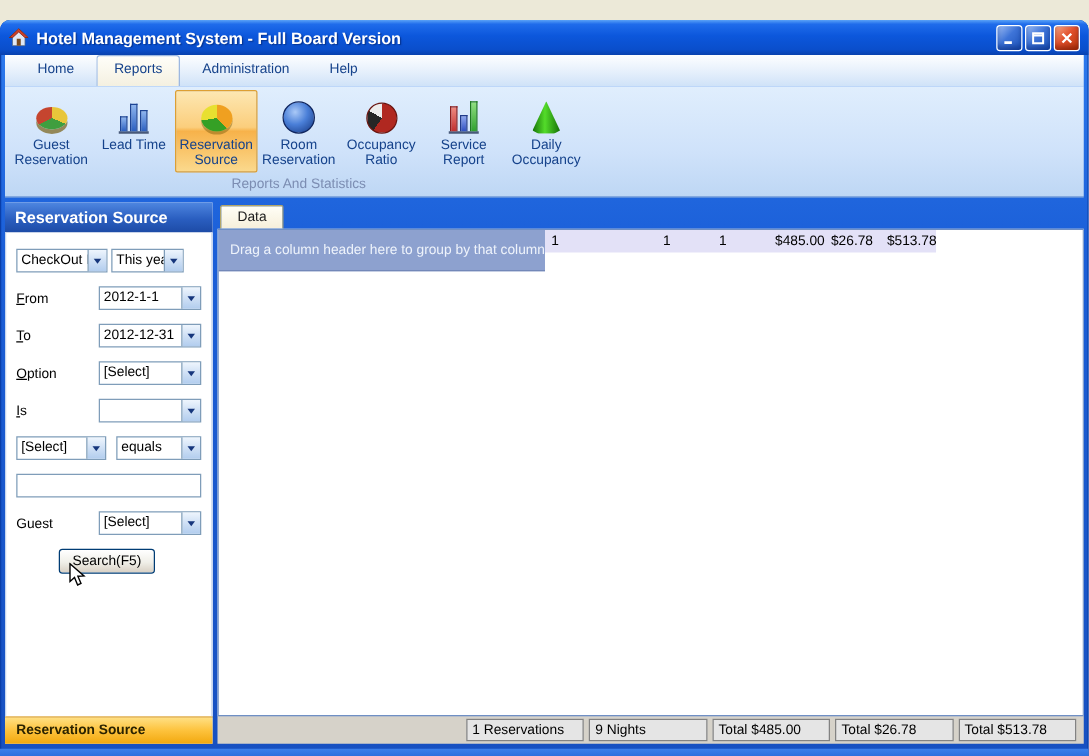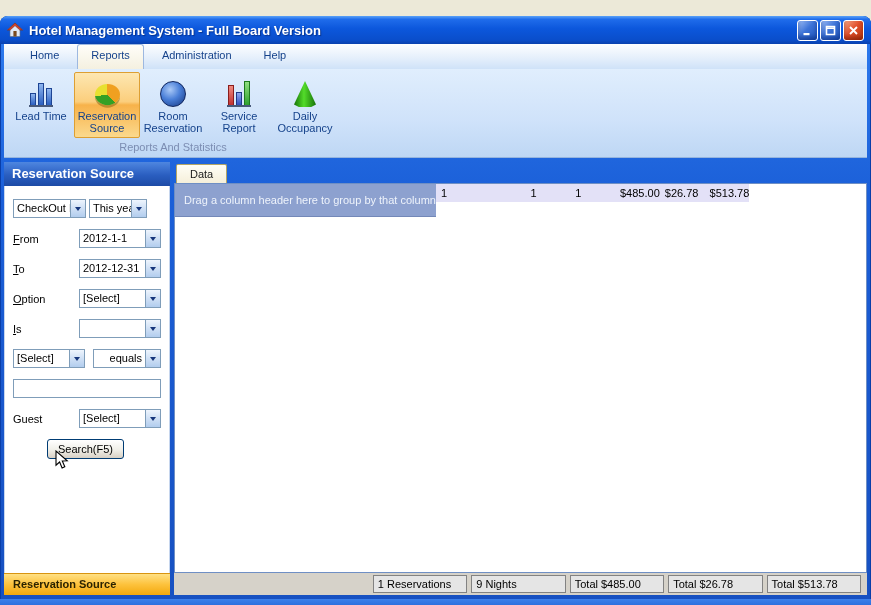--- a/index.html
+++ b/index.html
@@ -83,21 +83,21 @@
   .accel::first-letter { text-decoration:underline; }
 
   .combo { display:flex; align-items:stretch; height:19px; background:#fff; border:1px solid #7f9db9; cursor:default; }
   .combo .txt { flex:1; padding:2px 3px 0; white-space:nowrap; overflow:hidden; }
   .combo .arrow { width:15px; flex:none; border-left:1px solid #7f9db9; display:flex; align-items:center; justify-content:center;
     background:linear-gradient(180deg,#eef5fd 0%,#cfe0f5 50%,#b2cdee 100%); }
   .combo .arrow::after { content:""; width:0; height:0; border:3px solid transparent; border-top:4px solid #16367c;
     margin-top:4px; }
   .grow { flex:1; }
   .w73 { width:73px; flex:none; } .w74 { width:58px; flex:none; margin-left:3px; }
-  .w72 { width:72px; flex:none; } .w68 { width:68px; flex:none;text-align:right; }
+  .w72 { width:72px; flex:none; } .w68 { width:68px; flex:none; }
 
   .text-input { width:100%; height:19px; border:1px solid #7f9db9; padding:0 3px;
     font-family:"Liberation Sans",sans-serif; font-size:11px; }
 
   .search-row { position:relative; margin-top:10px; }
   .xp-button { height:20px; min-width:72px; margin-left:34px; padding:0 10px; border:1px solid #003c74; border-radius:3px;
     background:linear-gradient(180deg,#ffffff 0%,#f0efe8 55%,#d8d0c4 100%); font-family:"Liberation Sans",sans-serif;
     font-size:11px; cursor:default; }
   .cursor { position:absolute; left:42px; top:11px; pointer-events:none; }
 
@@ -165,39 +165,51 @@
     <span class="mtab active">Reports</span>
     <span class="mtab">Administration</span>
     <span class="mtab">Help</span>
   </div>
 
   <div class="ribbon">
     <div class="ribbon-inner">
       <div class="ribbon-items">
         <div class="ritem">
           <span class="ricon">
+              <span class="pie squash p-guest"></span>
+            </span>
+          <span class="rlabel">Guest Reservation</span>
+        </div>
+        <div class="ritem">
+          <span class="ricon">
             <span class="bars blue">
                 <span style="height:12px"></span>
                 <span style="height:22px"></span>
                 <span style="height:17px"></span>
               </span>
           </span>
           <span class="rlabel">Lead Time</span>
         </div>
         <div class="ritem selected">
           <span class="ricon">
               <span class="pie p-source"></span>
             </span>
           <span class="rlabel">Reservation Source</span>
         </div>
         <div class="ritem">
           <span class="ricon">
               <span class="sphere"></span>
             </span>
           <span class="rlabel">Room Reservation</span>
+        </div>
+        <div class="ritem">
+          <span class="ricon">
+              <span class="pie p-ratio"></span>
+            </span>
+          <span class="rlabel">Occupancy Ratio</span>
         </div>
         <div class="ritem">
           <span class="ricon">
             <span class="bars multi">
                 <span style="height:20px"></span>
                 <span style="height:13px"></span>
                 <span style="height:24px"></span>
               </span>
           </span>
           <span class="rlabel">Service Report</span>

